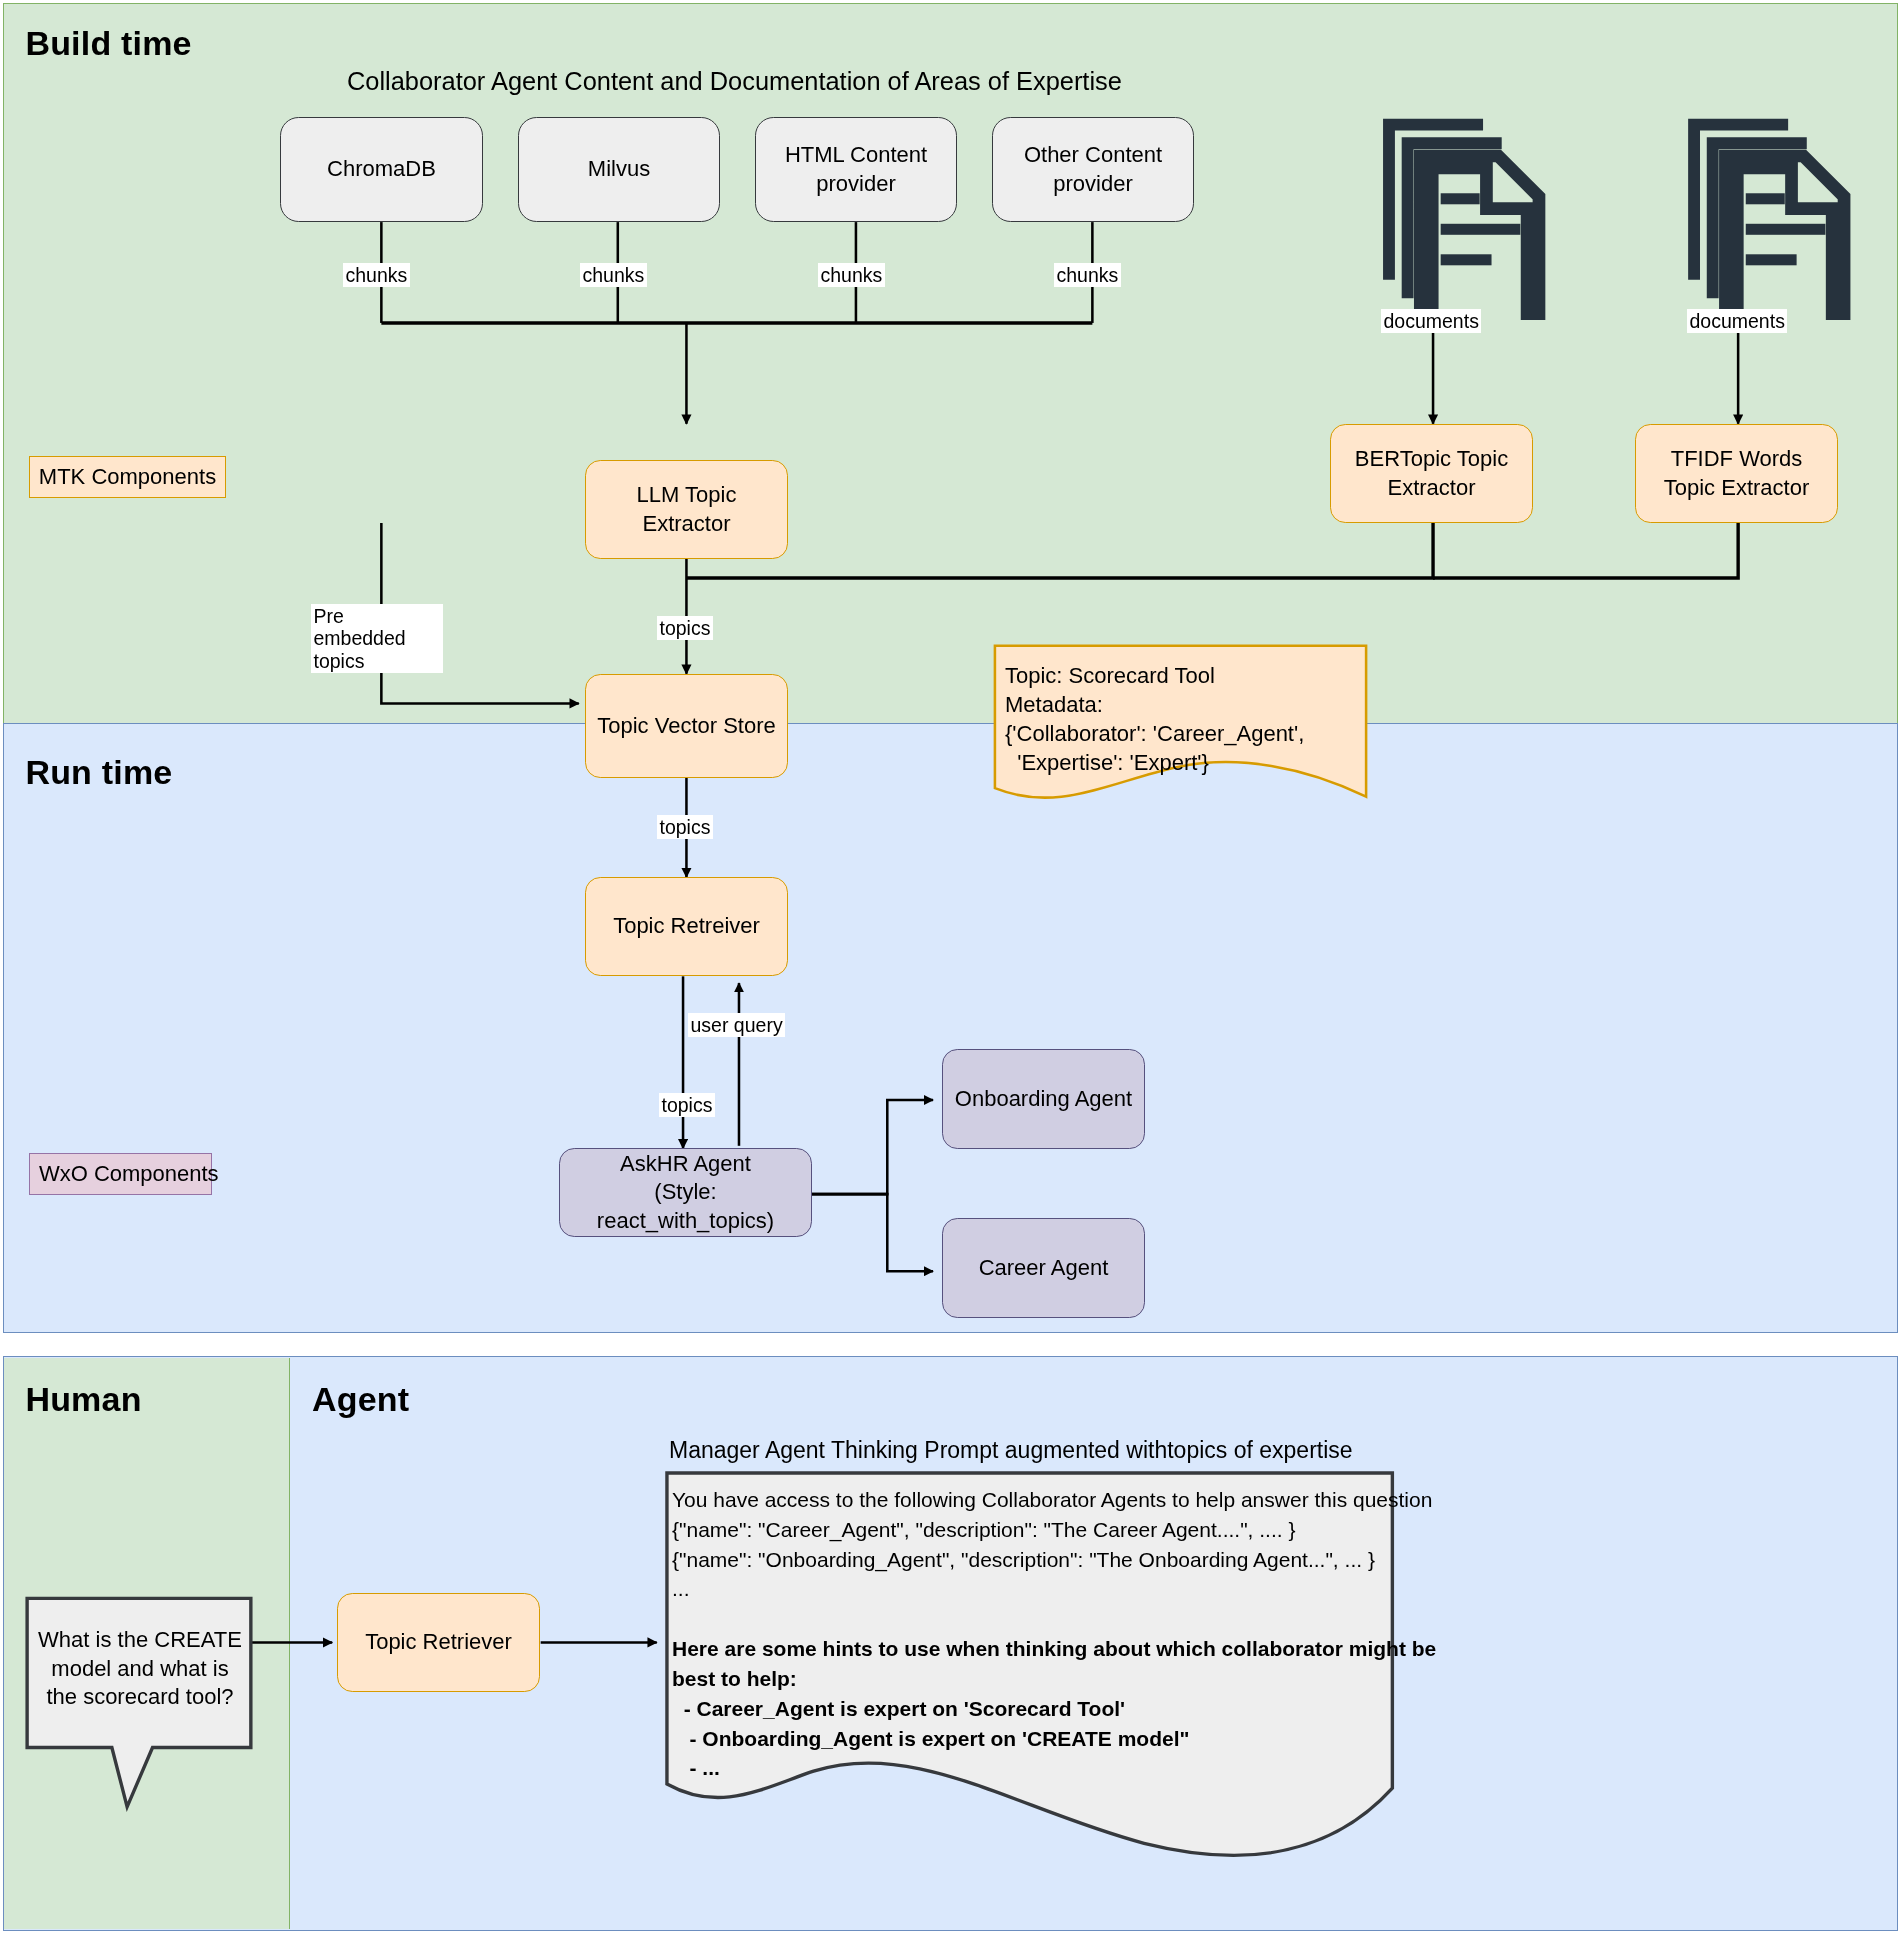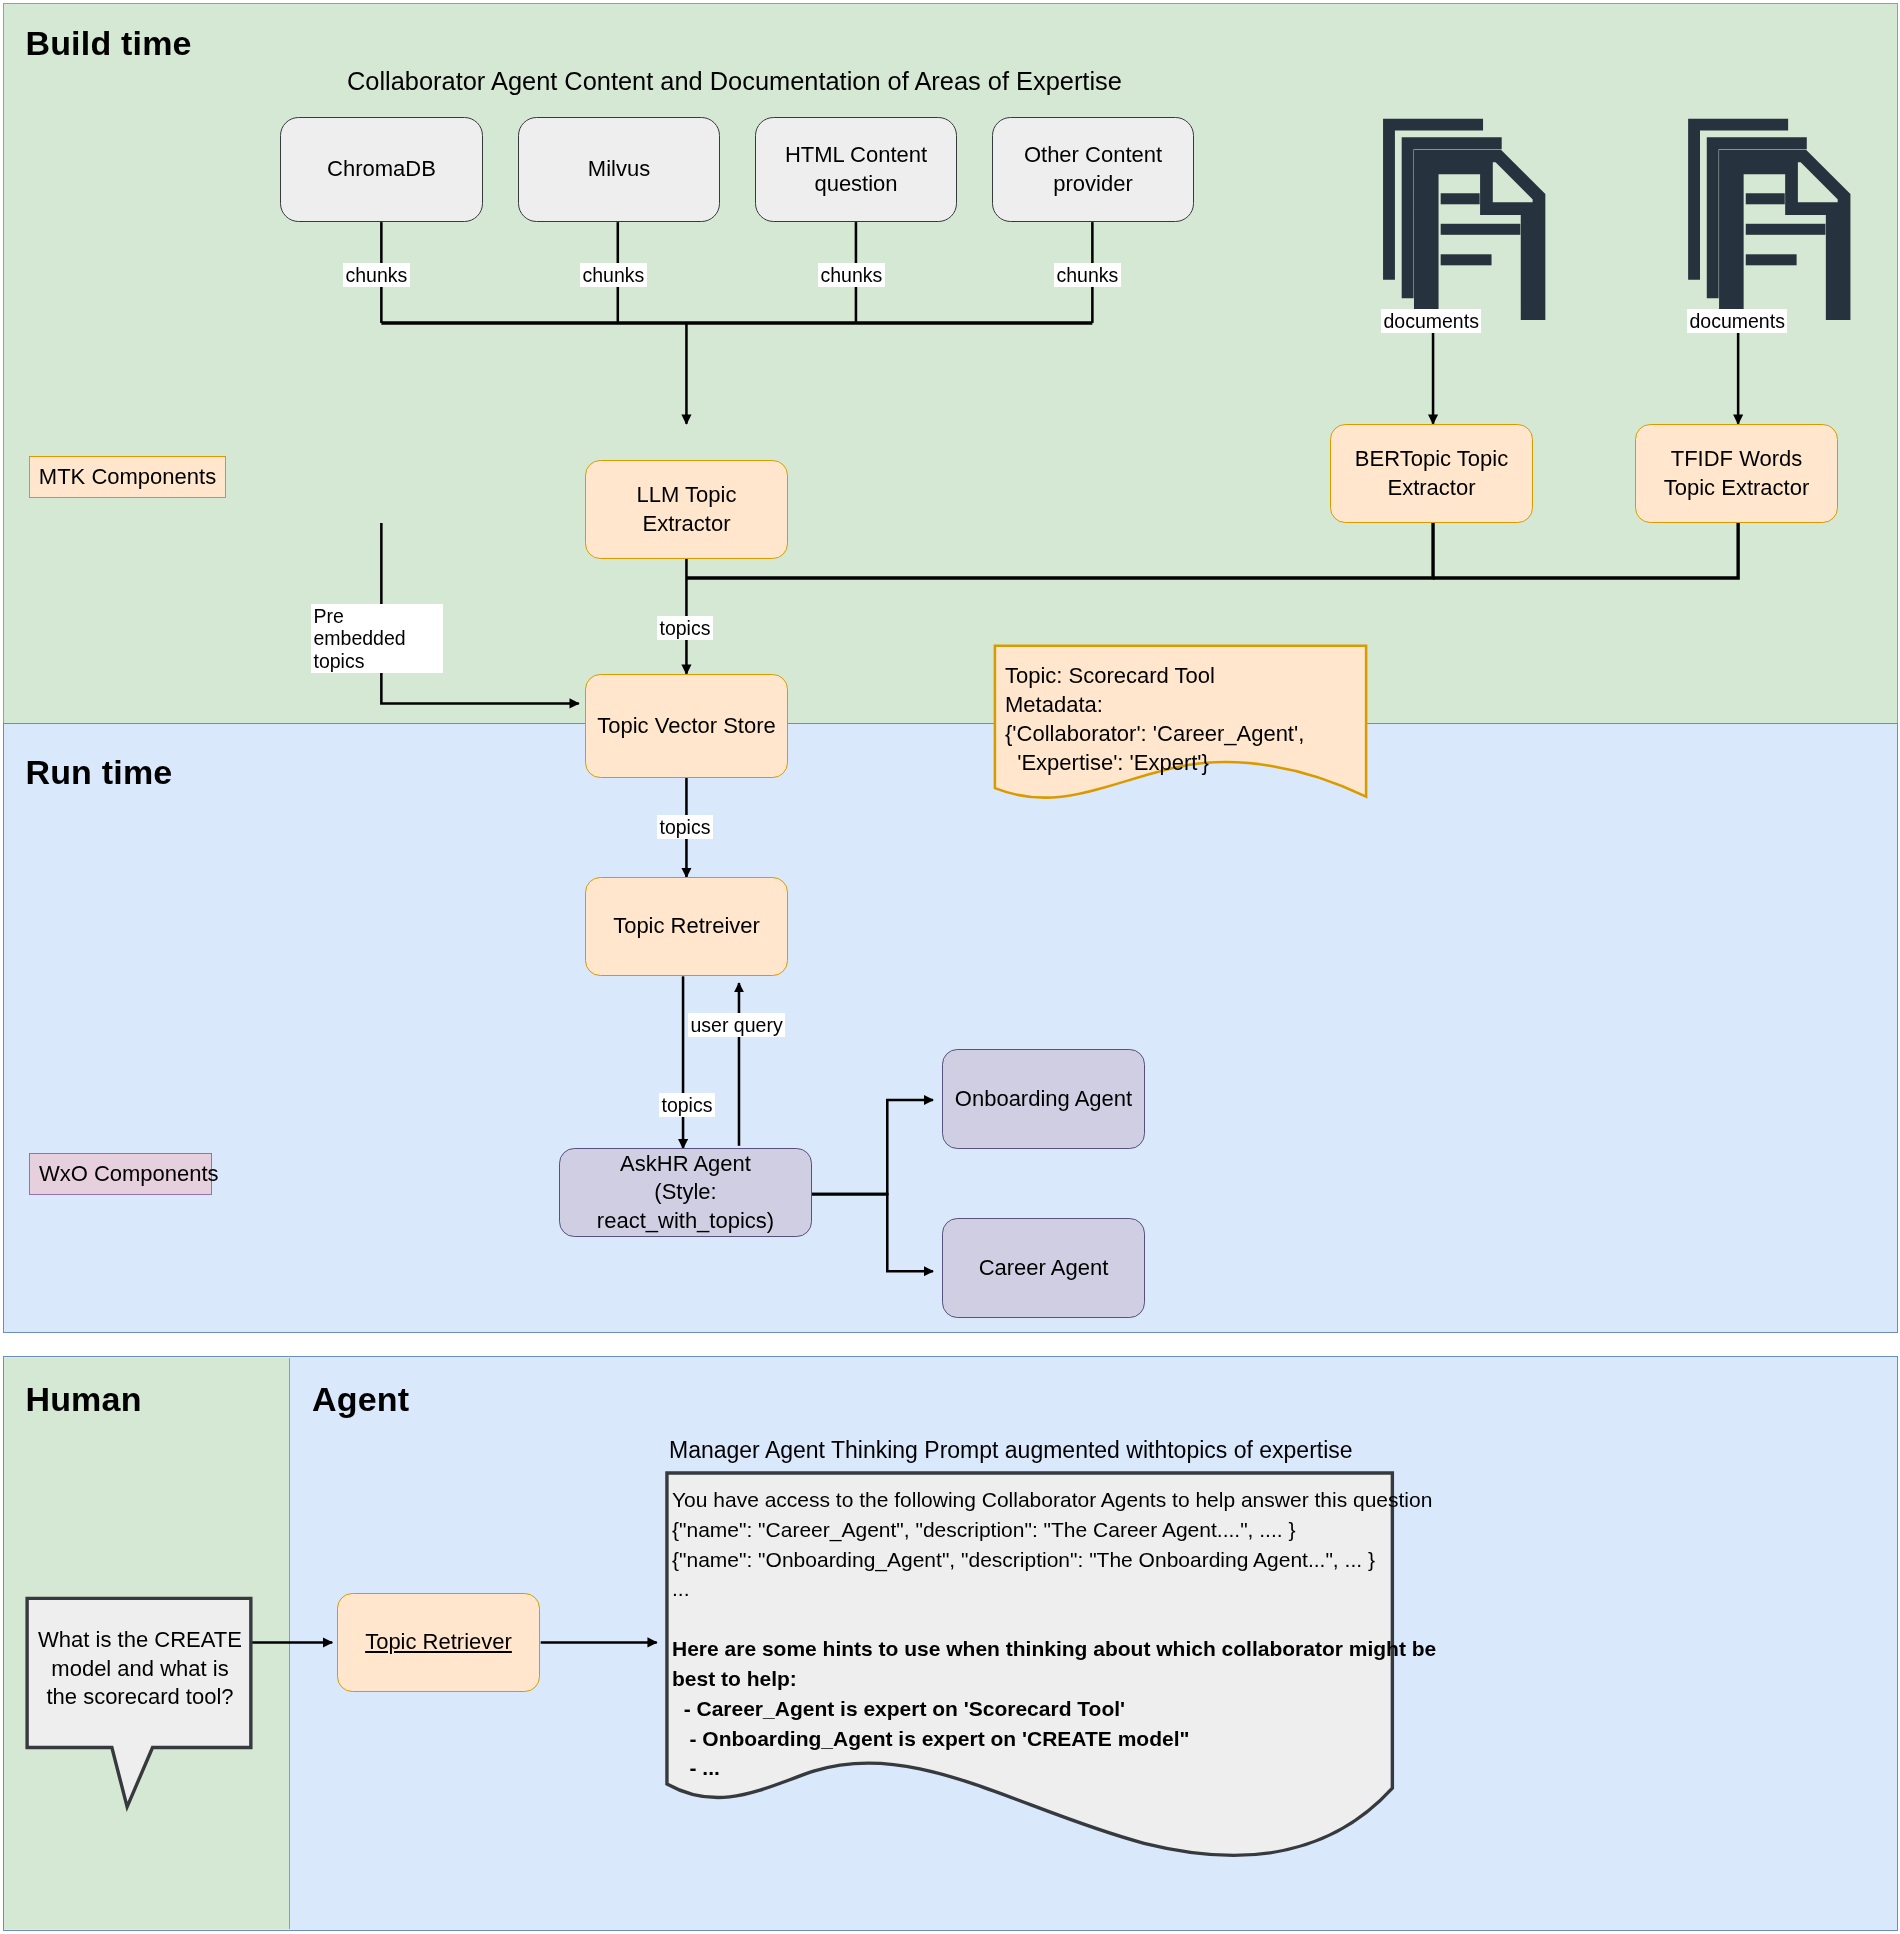--- a/index.html
+++ b/index.html
@@ -122,21 +122,21 @@
     <path d="M787,1738 H1643 V2110 C1570,2190 1470,2205 1350,2175 C1200,2135 1080,2052 960,2090 C900,2110 850,2140 787,2105 Z" fill="#eeeeee" stroke="#36393d" stroke-width="4"></path>
   </svg>
 
   <div class="node node-gray" style="left:280px;top:117px;width:203px;height:105px;">
     <span>ChromaDB</span>
   </div>
   <div class="node node-gray" style="left:518px;top:117px;width:202px;height:105px;">
     <span>Milvus</span>
   </div>
   <div class="node node-gray" style="left:755px;top:117px;width:202px;height:105px;">
-    <span>HTML Content question</span>
+    <span>HTML Content provider</span>
   </div>
   <div class="node node-gray" style="left:992px;top:117px;width:202px;height:105px;">
     <span>Other Content provider</span>
   </div>
 
   <div class="edge-label" style="left:343px;top:263px;">chunks</div>
   <div class="edge-label" style="left:580px;top:263px;">chunks</div>
   <div class="edge-label" style="left:818px;top:263px;">chunks</div>
   <div class="edge-label" style="left:1054px;top:263px;">chunks</div>
 
@@ -189,21 +189,21 @@
 
   <div class="node node-purple" style="left:942px;top:1049px;width:203px;height:100px;">
     <span>Onboarding Agent</span>
   </div>
   <div class="node node-purple" style="left:942px;top:1218px;width:203px;height:100px;">
     <span>Career Agent</span>
   </div>
 
   <div class="bubble-text" style="left:34px;top:1626px;">What is the CREATE model and what is the scorecard tool?</div>
 
-  <div class="node node-orange" style="left:337px;top:1593px;width:203px;height:99px;text-decoration:underline;">
+  <div class="node node-orange" style="left:337px;top:1593px;width:203px;height:99px;">
     <span>Topic Retriever</span>
   </div>
 
   <div class="hdr" style="left:669px;top:1437px;font-size:23px;">Manager Agent Thinking Prompt augmented withtopics of expertise</div>
 
   <div class="prompt-text" style="left:672px;top:1485px;width:712px;"><div>You have access to the following Collaborator Agents to help answer this question</div><div>{"name": "Career_Agent", "description": "The Career Agent....", .... }</div><div>{"name": "Onboarding_Agent", "description": "The Onboarding Agent...", ... }</div><div>...</div><div>&nbsp;</div><div style="font-weight: bold;">Here are some hints to use when thinking about which collaborator might be</div><div style="font-weight: bold;">best to help:</div><div style="font-weight: bold;">  - Career_Agent is expert on 'Scorecard Tool'</div><div style="font-weight: bold;">   - Onboarding_Agent is expert on 'CREATE model"</div><div style="font-weight: bold;">   - ...</div></div>
 
 </div>
 
 

